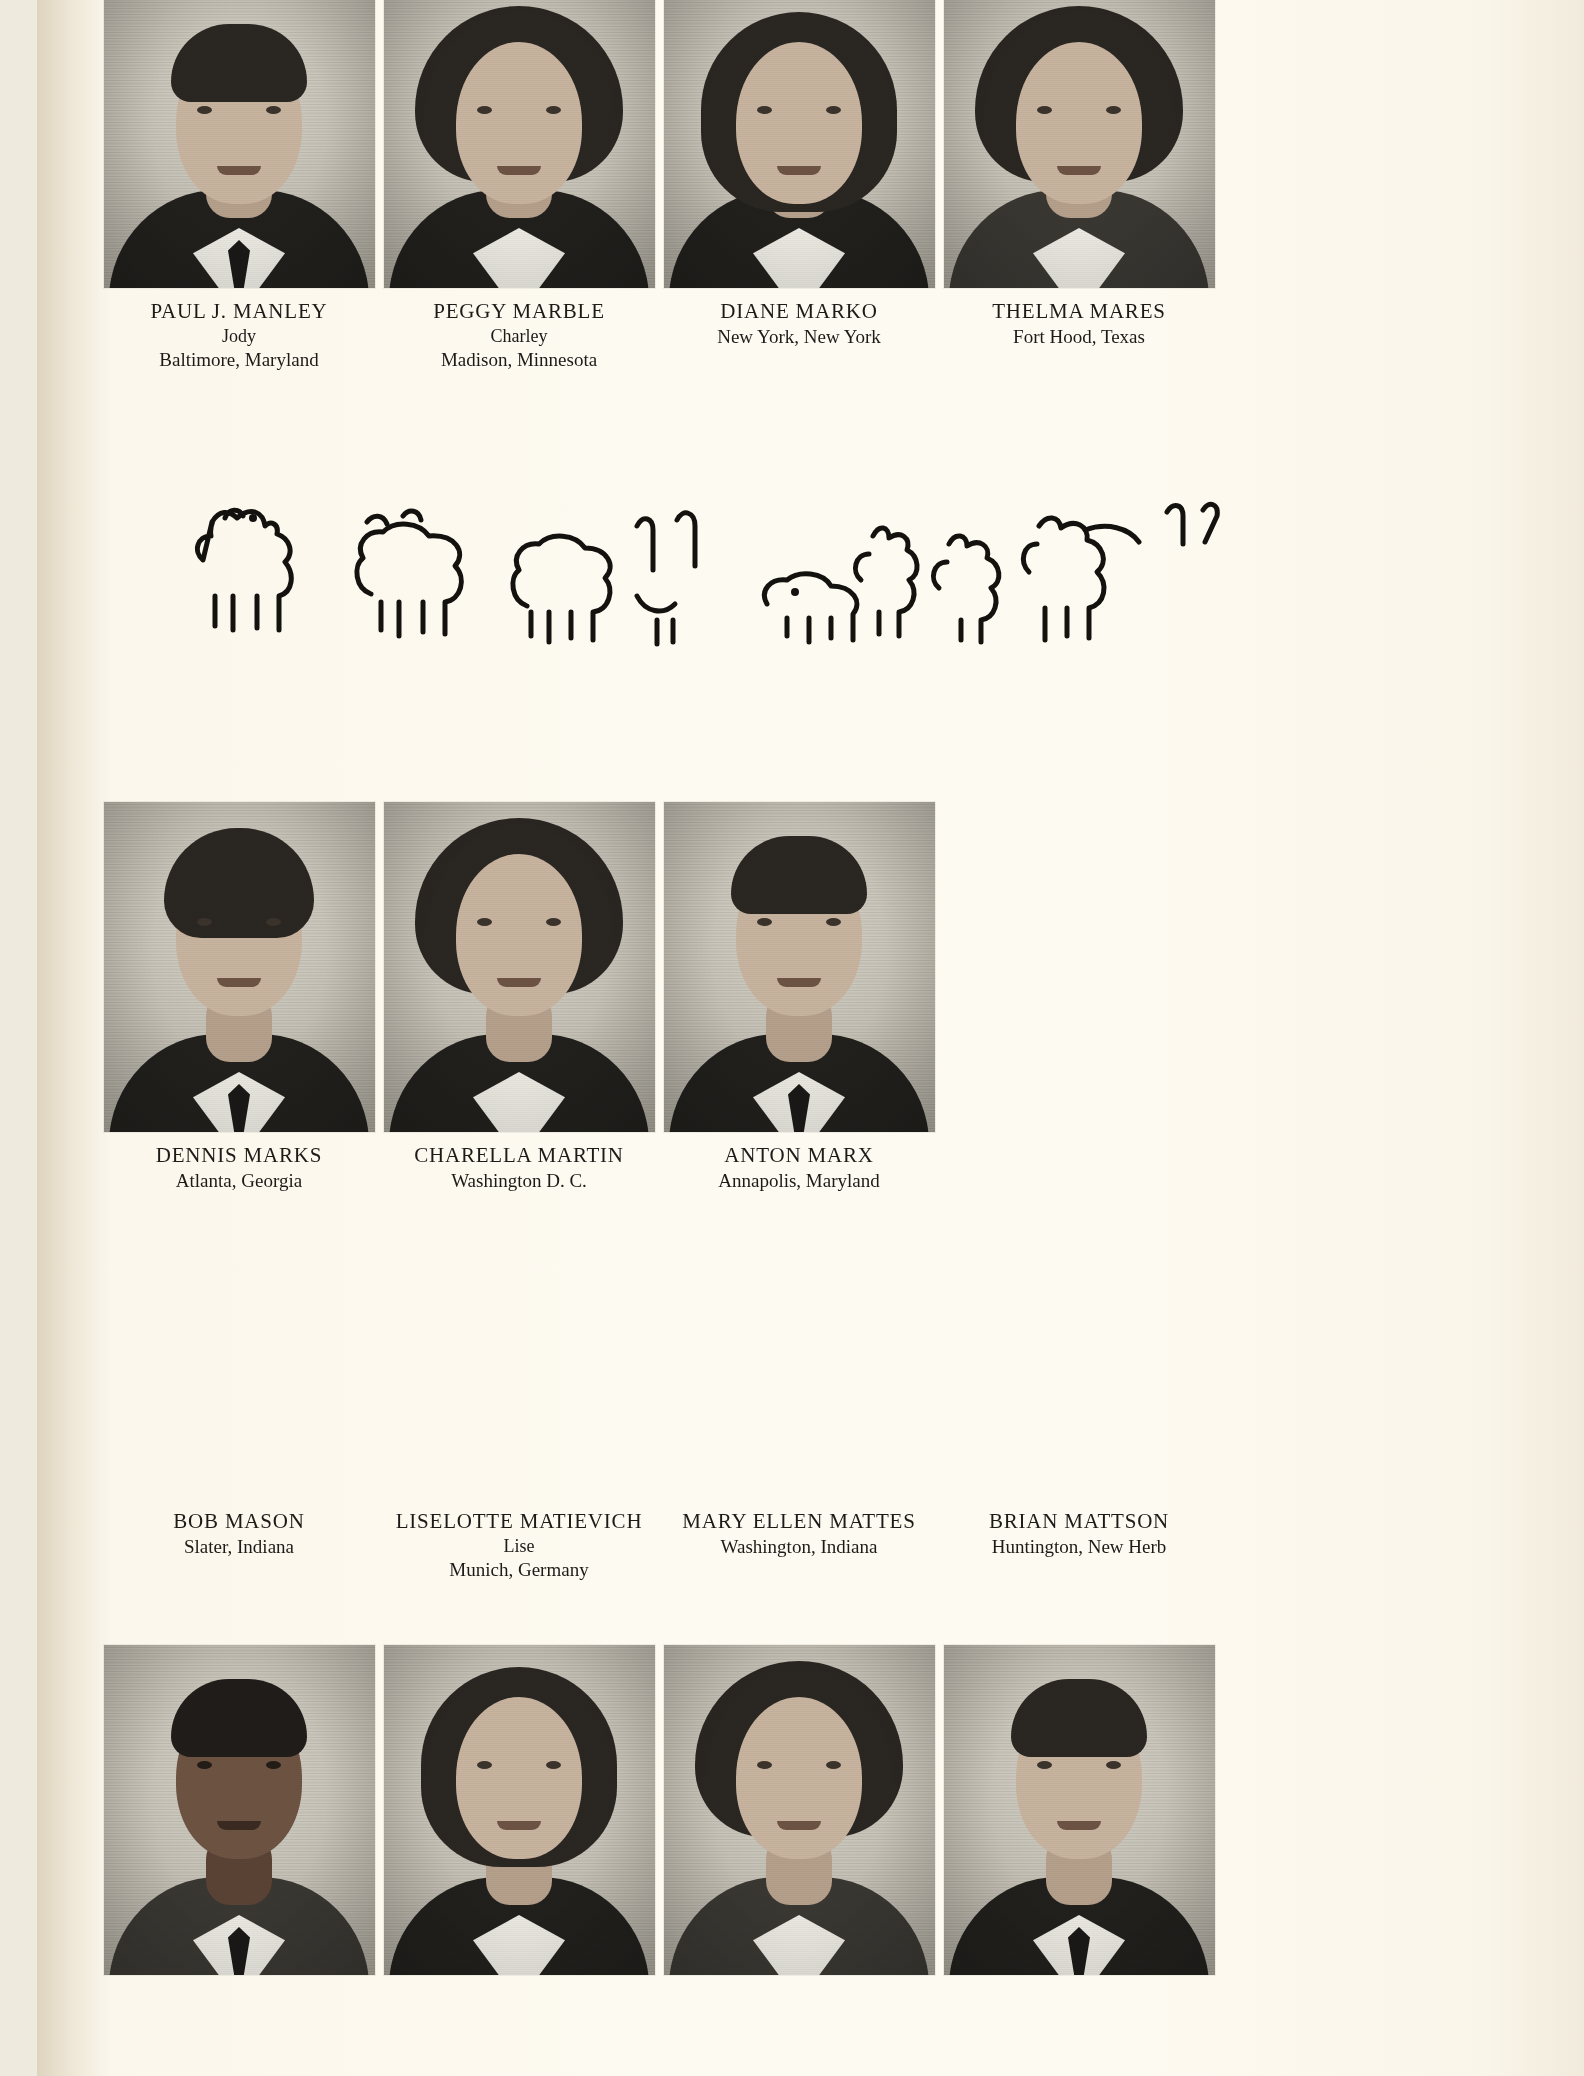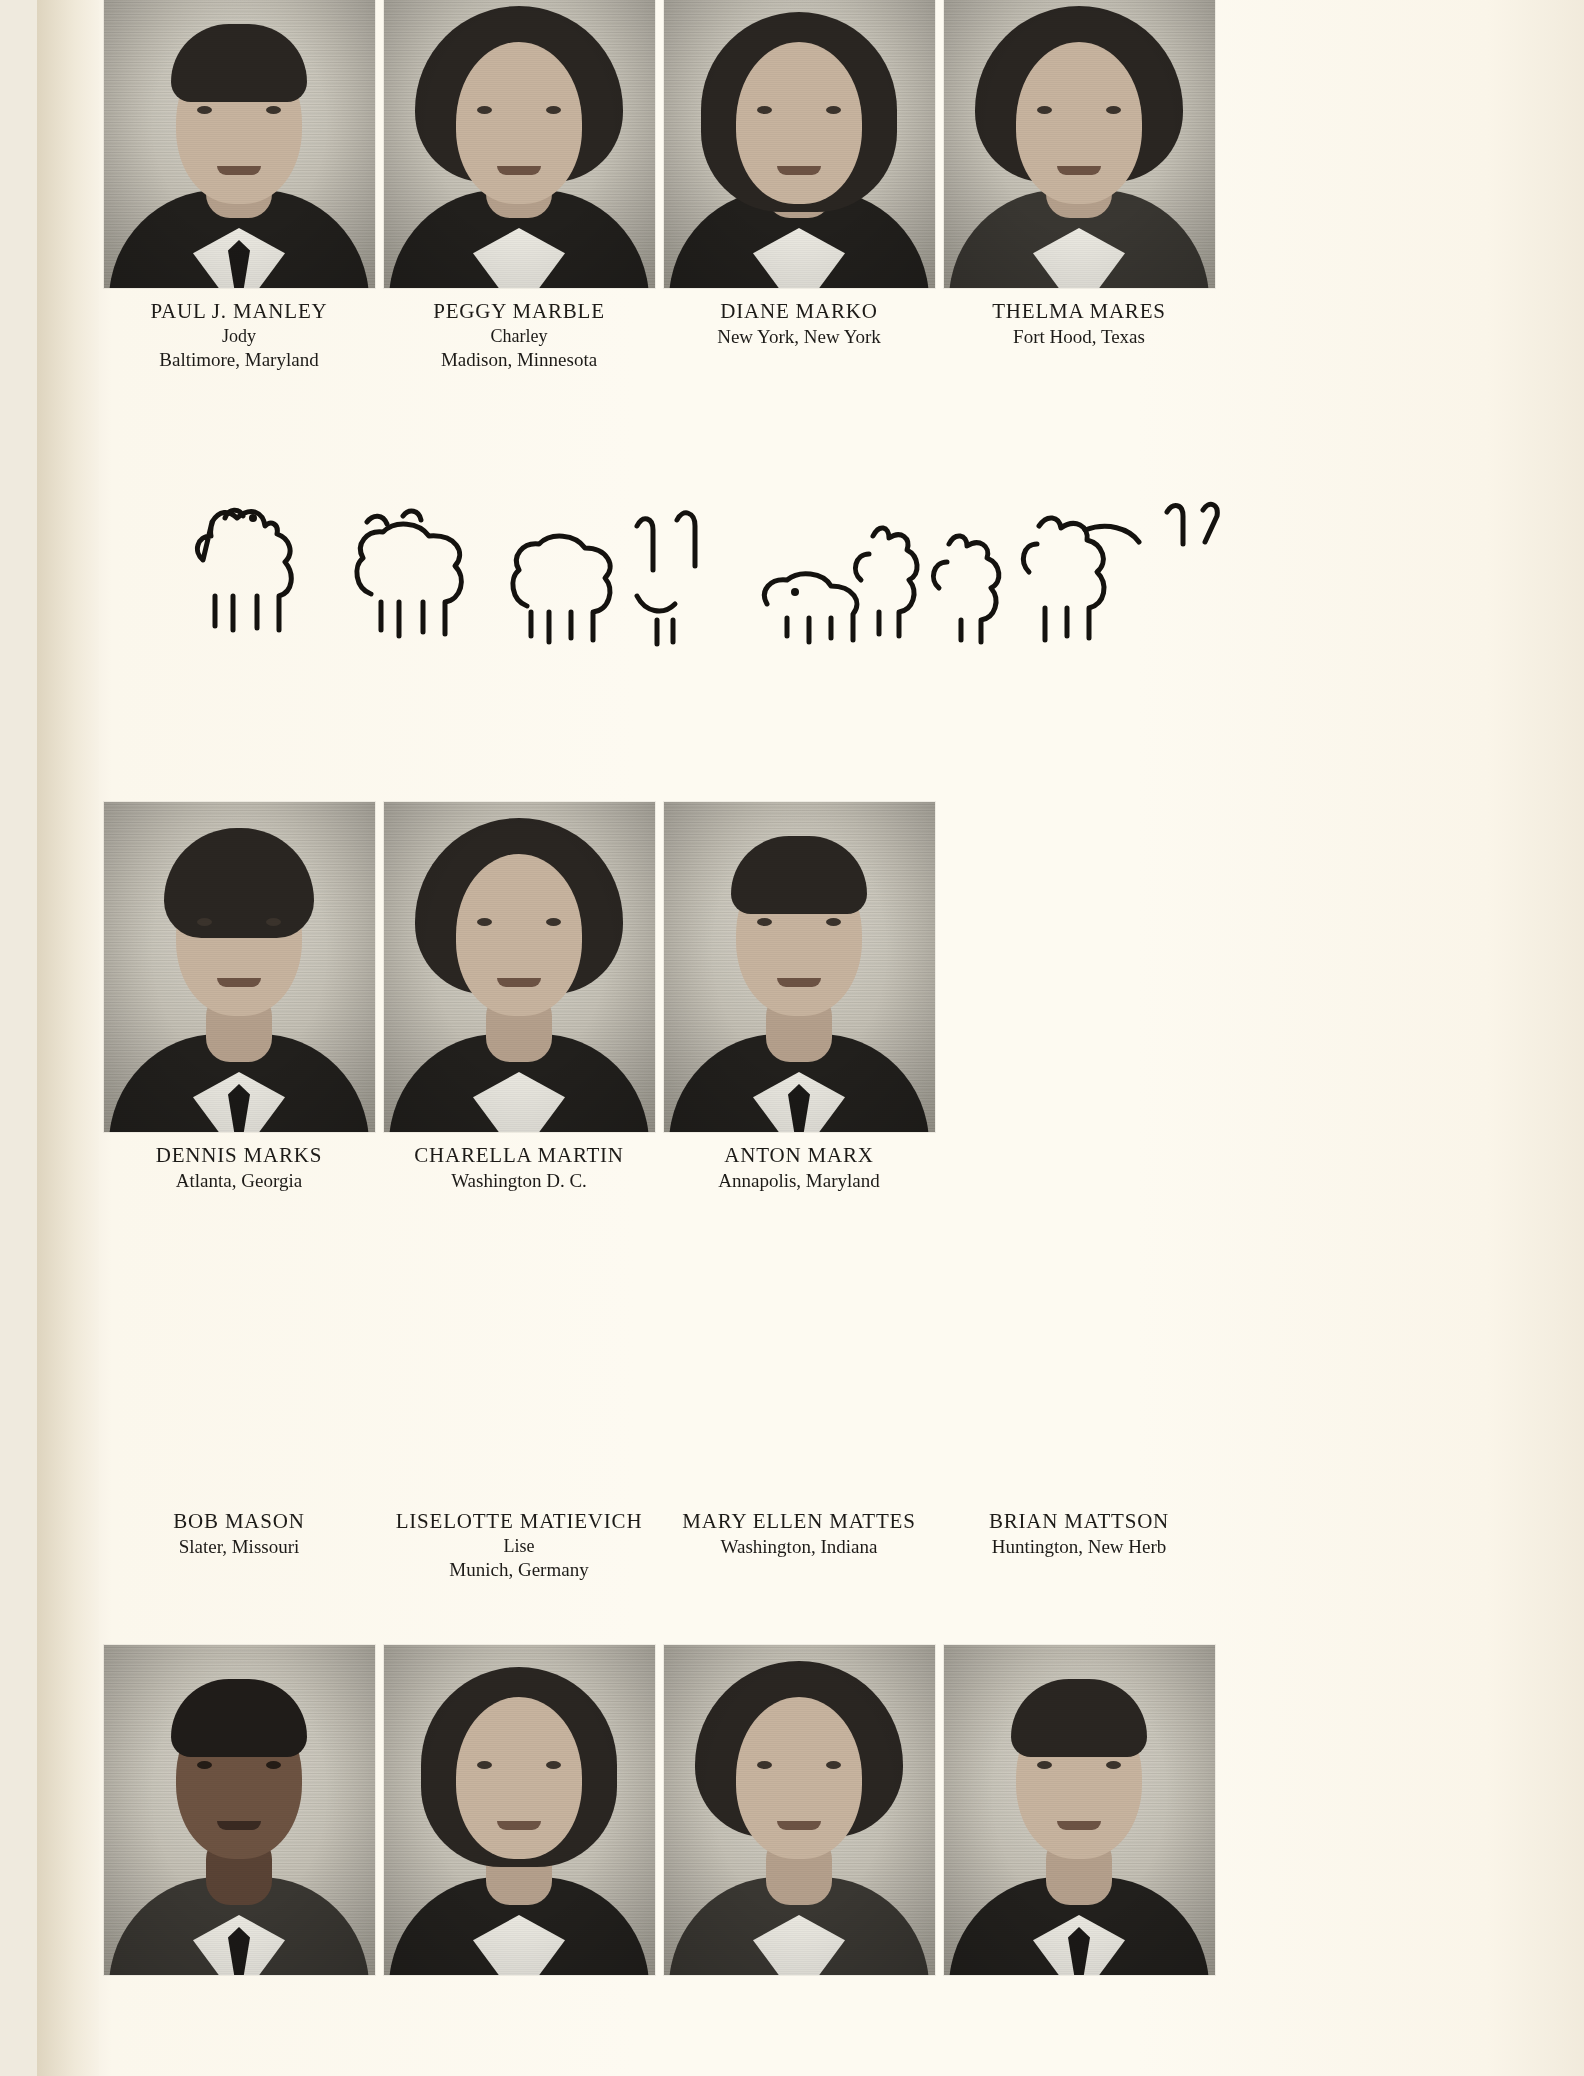--- a/index.html
+++ b/index.html
@@ -401,21 +401,21 @@
         <div class="cap-name">ANTON MARX</div>
         <div class="cap-home">Annapolis, Maryland</div>
       </div>
     </div>
   </div>
 
   <div class="grid-row" style="top:1498px;">
     <div class="cell">
       <div class="caption">
         <div class="cap-name">BOB MASON</div>
-        <div class="cap-home">Slater, Missouri</div>
+        <div class="cap-home">Slater, Indiana</div>
       </div>
     </div>
     <div class="cell">
       <div class="caption">
         <div class="cap-name">LISELOTTE MATIEVICH</div>
         <div class="cap-nick">Lise</div>
         <div class="cap-home">Munich, Germany</div>
       </div>
     </div>
     <div class="cell">

